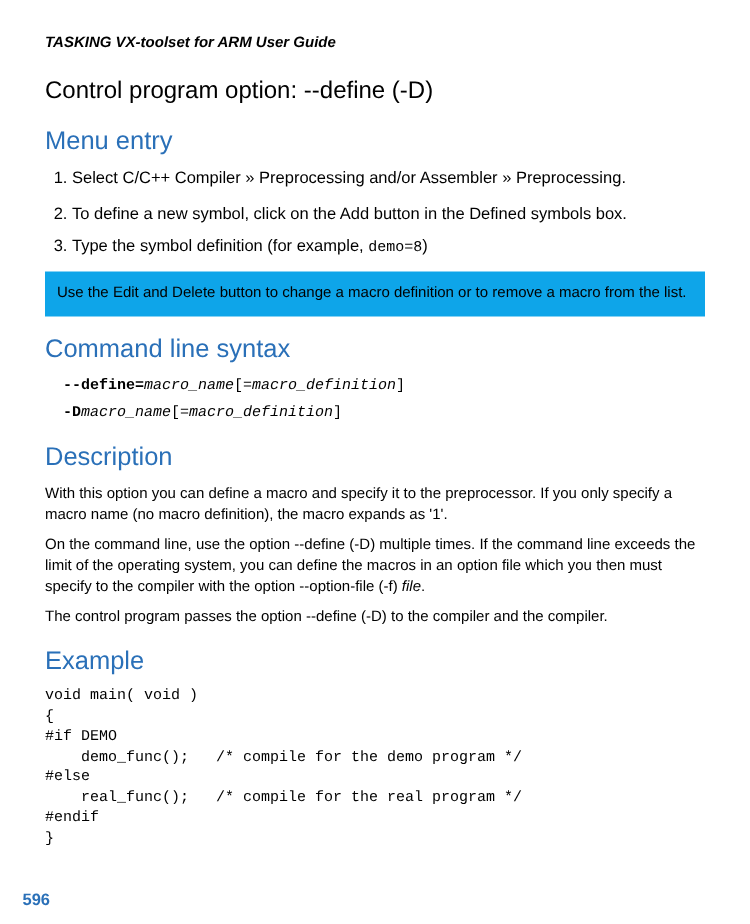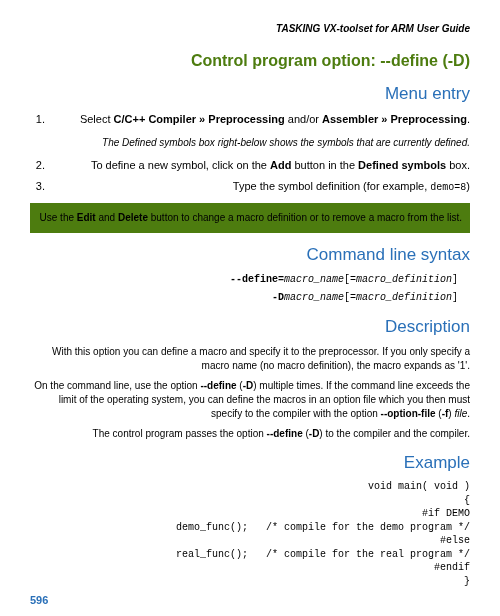--- a/index.html
+++ b/index.html
@@ -10,32 +10,31 @@
     color: #000;
     font-size: 11px;
     line-height: 1.4;
   }
   .page {
     width: 500px;
     height: 616px;
     padding: 22px 30px 10px 30px;
     box-sizing: border-box;
     position: relative;
-    text-align: right;
   }
   .doc-header {
     font-weight: bold;
     font-style: italic;
     font-size: 10px;
     margin-bottom: 14px;
   }
   h1.title {
-    color: #4d7c0f;
+    color: #000000;
     font-size: 16px;
-    font-weight: bold;
+    font-weight: normal;
     margin: 0 0 10px 0;
   }
   h2.section {
     color: #2a70b8;
     font-size: 17px;
     font-weight: normal;
     margin: 10px 0 6px 0;
   }
   ol.steps {
     margin: 0 0 8px 0;
@@ -44,74 +43,73 @@
   ol.steps li {
     margin-bottom: 6px;
   }
   .sub-note {
     font-style: italic;
     margin: 4px 0 8px 0;
     padding-left: 18px;
     font-size: 10px;
   }
   .info-box {
-    background: #4d7c0f;
+    background: #0ea5e9;
     padding: 8px;
     margin: 6px 0 10px 0;
     font-size: 10px;
   }
   .mono {
     font-family: "Courier New", monospace;
     font-size: 10px;
   }
   .syntax-line {
     font-family: "Courier New", monospace;
     font-size: 10px;
     margin: 4px 12px;
   }
   .syntax-line .kw { font-weight: bold; }
   .syntax-line .it { font-style: italic; }
   p.body {
     margin: 6px 0;
     font-size: 10px;
   }
-  .b { font-weight: bold; }
+  .b { font-weight: normal; }
   .i { font-style: italic; }
   pre.code {
     font-family: "Courier New", monospace;
     font-size: 10px;
     margin: 4px 0;
     white-space: pre;
     line-height: 1.35;
   }
   .page-num {
     position: absolute;
     bottom: 8px;
-    left: 30px;
+    left: 15px;
     color: #2a70b8;
     font-weight: bold;
     font-size: 11px;
   }
 </style>
 </head>
 <body>
 
 <div class="page">
   <div class="doc-header">TASKING VX-toolset for ARM User Guide</div>
 
   <h1 class="title">Control program option: --define (-D)</h1>
 
   <h2 class="section">Menu entry</h2>
 
   <ol class="steps">
     <li>
       <span>Select </span><span class="b">C/C++ Compiler » Preprocessing</span><span> and/or </span><span class="b">Assembler » Preprocessing</span><span>.</span>
     </li>
   </ol>
-  <div class="sub-note">The Defined symbols box right-below shows the symbols that are currently defined.</div>
   <ol class="steps" start="2">
     <li>
       <span>To define a new symbol, click on the </span><span class="b">Add</span><span> button in the </span><span class="b">Defined symbols</span><span> box.</span>
     </li>
     <li>
       <span>Type the symbol definition (for example, </span><span class="mono">demo=8</span><span>)</span>
     </li>
   </ol>
 
   <div class="info-box">

